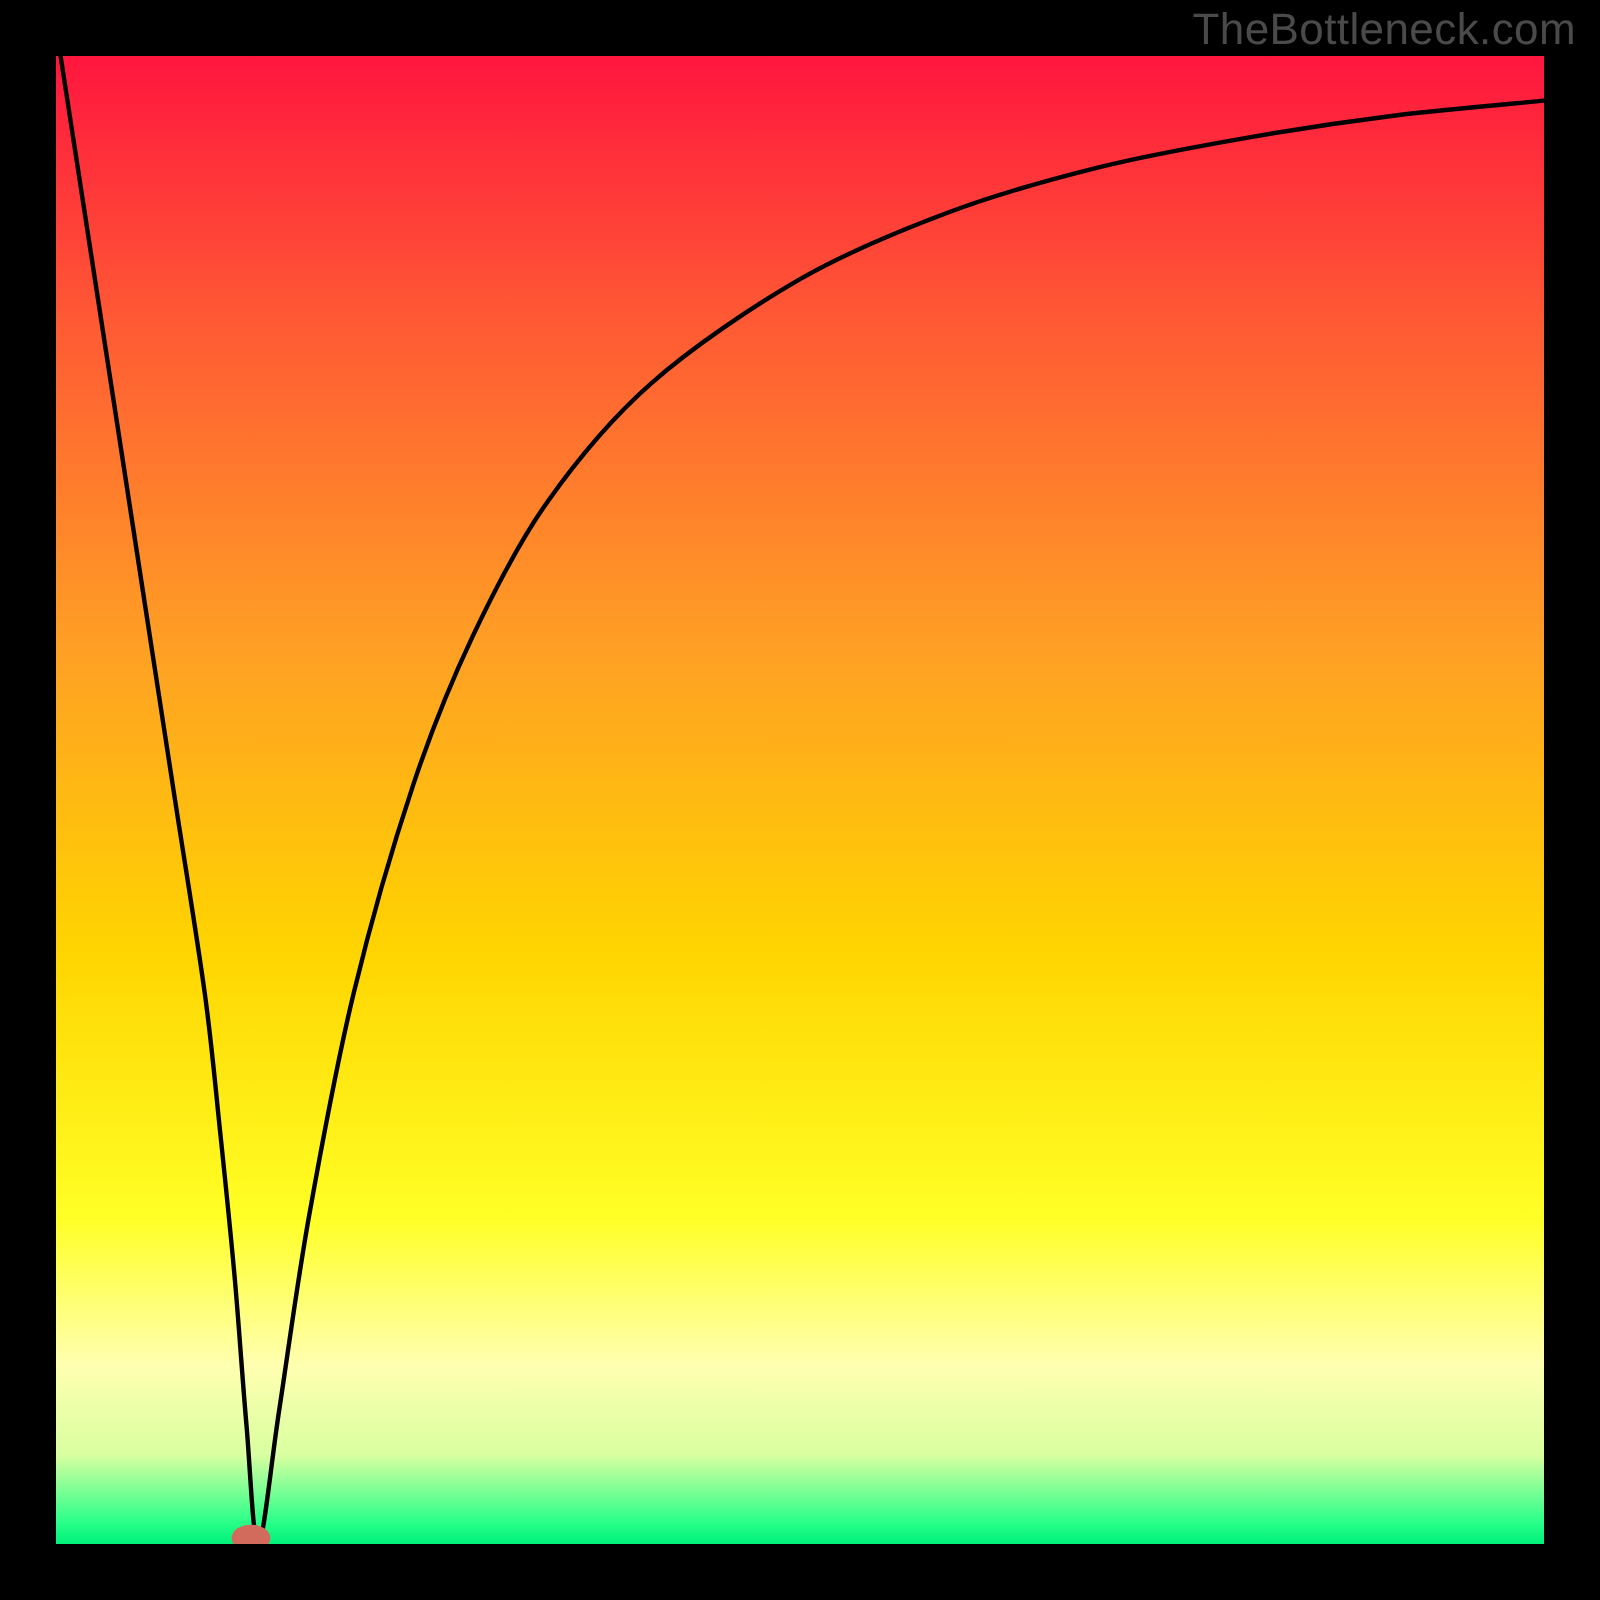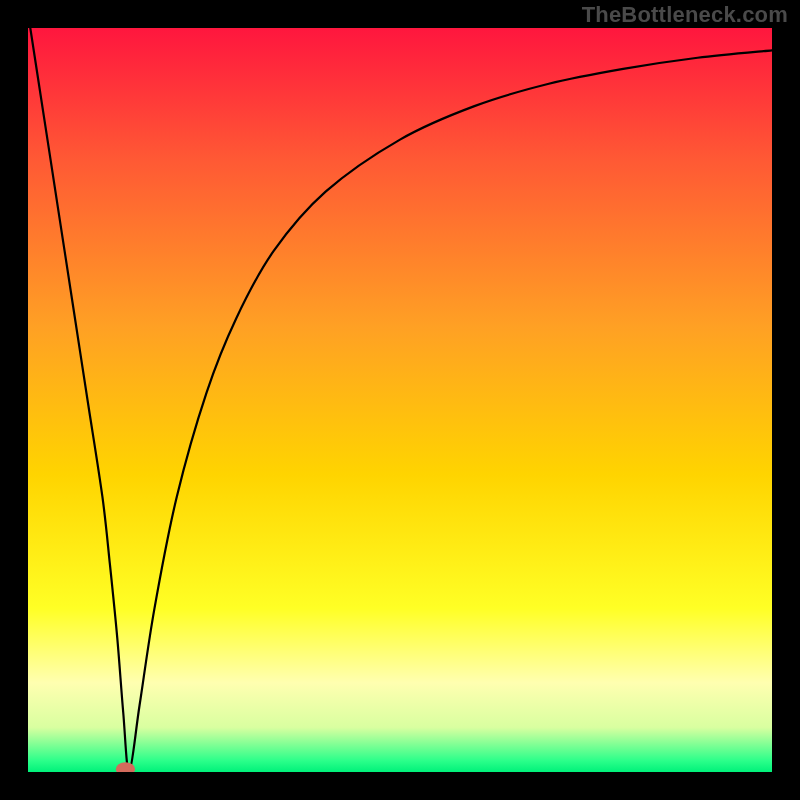--- a/index.html
+++ b/index.html
@@ -18,21 +18,21 @@
     background: #000;
   }
   .watermark {
     position: absolute;
     top: 2px;
     right: 12px;
     color: #4a4a4a;
     font-size: 22px;
     letter-spacing: 0.2px;
     z-index: 20;
-    font-weight: 700;
+    font-weight: 400;
   }
   svg { display: block; }
 </style>
 </head>
 <body>
 
 <div class="frame">
   <div class="watermark">TheBottleneck.com</div>
 
   <svg id="chart-svg" width="800" height="800">

